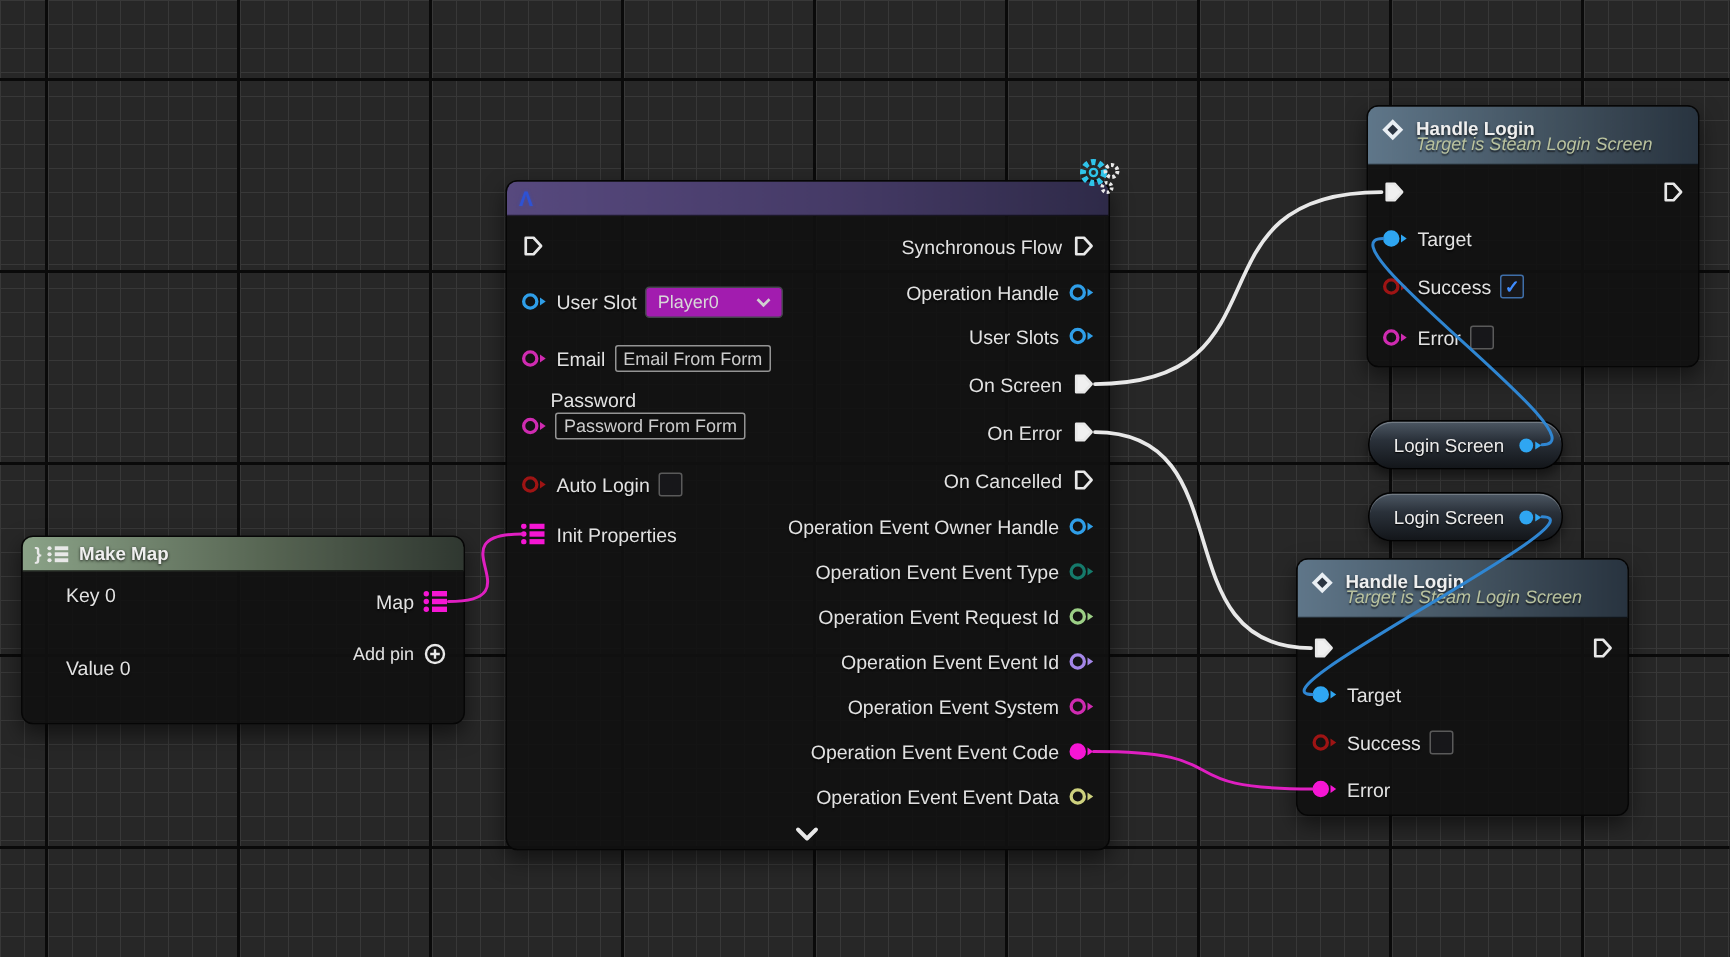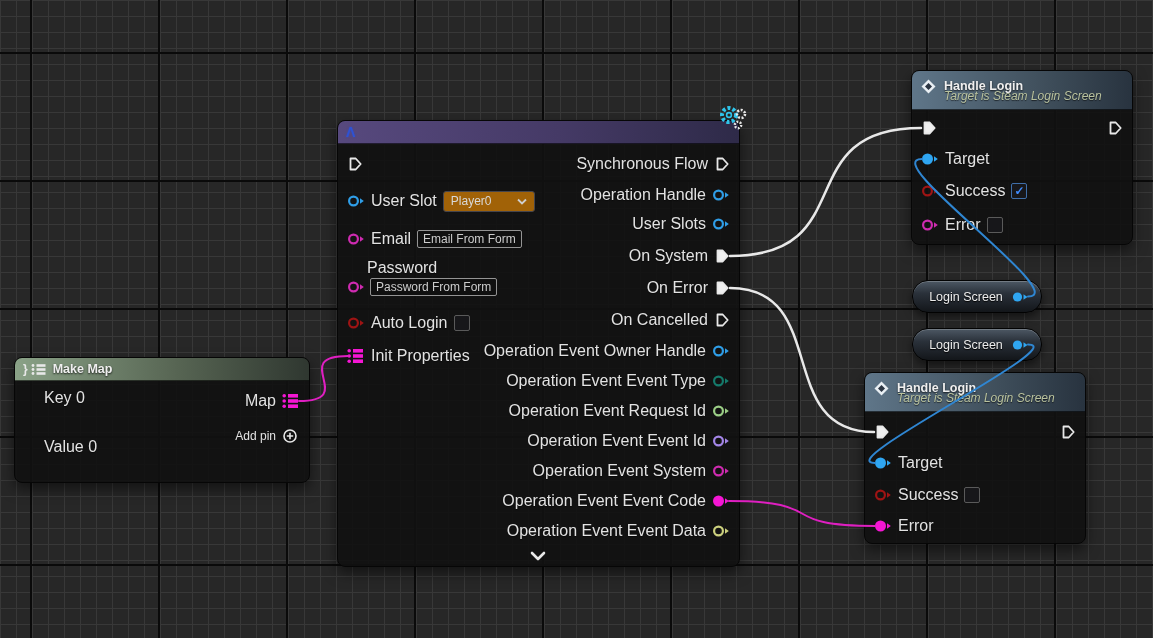--- a/index.html
+++ b/index.html
@@ -17,28 +17,28 @@
     box-shadow:0 6px 14px rgba(0,0,0,.5);z-index:10;}
   .node-header{height:22px;border-radius:7px 7px 0 0;display:flex;align-items:center;gap:7px;
     padding:0 8px;border-bottom:1px solid rgba(0,0,0,.6);}
   .node-header .title{font-size:12.5px;font-weight:bold;color:#efefef;text-shadow:0 1px 2px rgba(0,0,0,.8);white-space:nowrap;}
   .hdr-two{height:38px;flex-wrap:wrap;align-content:center;row-gap:0;}
   .subtitle{font-size:12px;font-style:italic;color:#b9c29e;margin-left:25px;margin-top:-2px;white-space:nowrap;text-shadow:0 1px 1px rgba(0,0,0,.6);}
   .hl-titlewrap{display:flex;flex-direction:column;justify-content:center;}
   .pin-row{position:absolute;display:flex;align-items:center;gap:6px;height:20px;}
   .pin-row.left{left:9px;}
   .pin-row.right{right:9px;flex-direction:row;}
-  .pin-label{font-size:16px;color:#e2e2e2;white-space:nowrap;text-shadow:0 1px 1px rgba(0,0,0,.5);}
+  .pin-label{font-size:13px;color:#e2e2e2;white-space:nowrap;text-shadow:0 1px 1px rgba(0,0,0,.5);}
   .stacked{flex-direction:column;align-items:flex-start;height:auto;gap:1px;}
   .stacked .pin-label{margin-left:20px;}
   .stacked .subrow{display:flex;align-items:center;gap:5px;}
   .textbox{font-size:12px;color:#cccccc;background:#101010;border:1px solid #949494;border-radius:2px;
     padding:1px 5px;white-space:nowrap;height:14px;line-height:14px;}
   .dropdown{display:flex;align-items:center;justify-content:space-between;width:76px;height:19px;
-    background:#a16207;border:1px solid #45454d;border-radius:3px;padding:0 7px;font-size:12px;color:#d8d8d8;}
+    background:#a21caf;border:1px solid #45454d;border-radius:3px;padding:0 7px;font-size:12px;color:#d8d8d8;}
   .checkbox{width:14px;height:14px;border:1px solid #5a5a5a;border-radius:2px;background:#17171a;
     display:flex;align-items:center;justify-content:center;font-size:12px;font-weight:bold;color:#3f8cff;line-height:12px;}
   .checkbox.checked{border-color:#3f6ea8;}
   .pill{position:absolute;z-index:10;border:1px solid #020202;border-radius:16px;
     background:linear-gradient(180deg,#4d5864 0%,#2a313a 40%,#13161a 100%);
     box-shadow:inset 0 1px 0 rgba(255,255,255,.22),0 4px 8px rgba(0,0,0,.5);
     display:flex;align-items:center;justify-content:center;}
   .pill .pill-label{font-size:12.5px;color:#ececec;padding-right:22px;text-shadow:0 1px 1px #000;}
   .pill .pin-out{position:absolute;right:12px;top:50%;transform:translateY(-50%);}
   #wire-layer{position:absolute;left:0;top:0;z-index:50;pointer-events:none;}
@@ -135,21 +135,21 @@
           </svg>
         </div>
         <div class="pin-row right" style="top: 93px;">
           <span class="pin-label">User Slots</span>
           <svg width="18" height="14">
             <circle cx="6.5" cy="7" r="4.4" fill="none" stroke="#2f9ee8" stroke-width="2.2"></circle>
             <path d="M13 4.3 L16.8 7 L13 9.7 Z" fill="#2f9ee8"></path>
           </svg>
         </div>
         <div class="pin-row right" style="top: 125px;">
-          <span class="pin-label">On System</span>
+          <span class="pin-label">On Screen</span>
           <svg width="16" height="16">
             <path d="M3.5 2.5 h5.2 l5 5.5 -5 5.5 h-5.2 z" fill="#f0f0f0" stroke="#e8e8e8" stroke-width="1.8" stroke-linejoin="round"></path>
           </svg>
         </div>
         <div class="pin-row right" style="top: 157px;">
           <span class="pin-label">On Error</span>
           <svg width="16" height="16">
             <path d="M3.5 2.5 h5.2 l5 5.5 -5 5.5 h-5.2 z" fill="#f0f0f0" stroke="#e8e8e8" stroke-width="1.8" stroke-linejoin="round"></path>
           </svg>
         </div>

